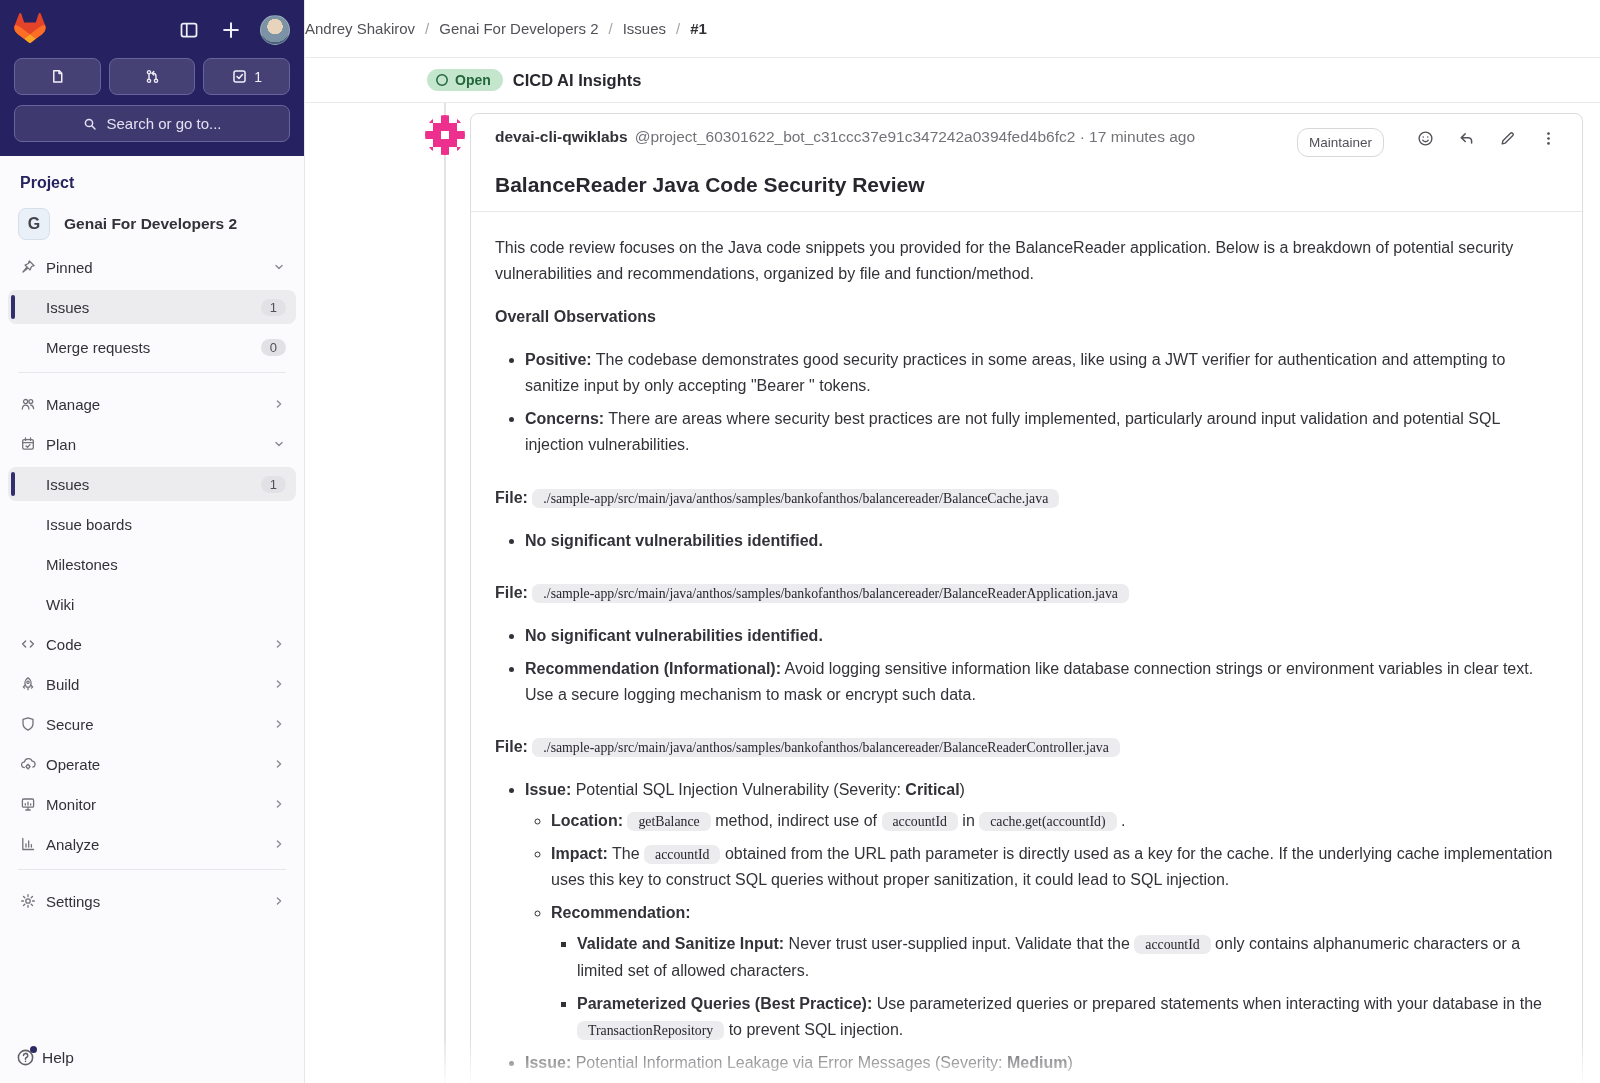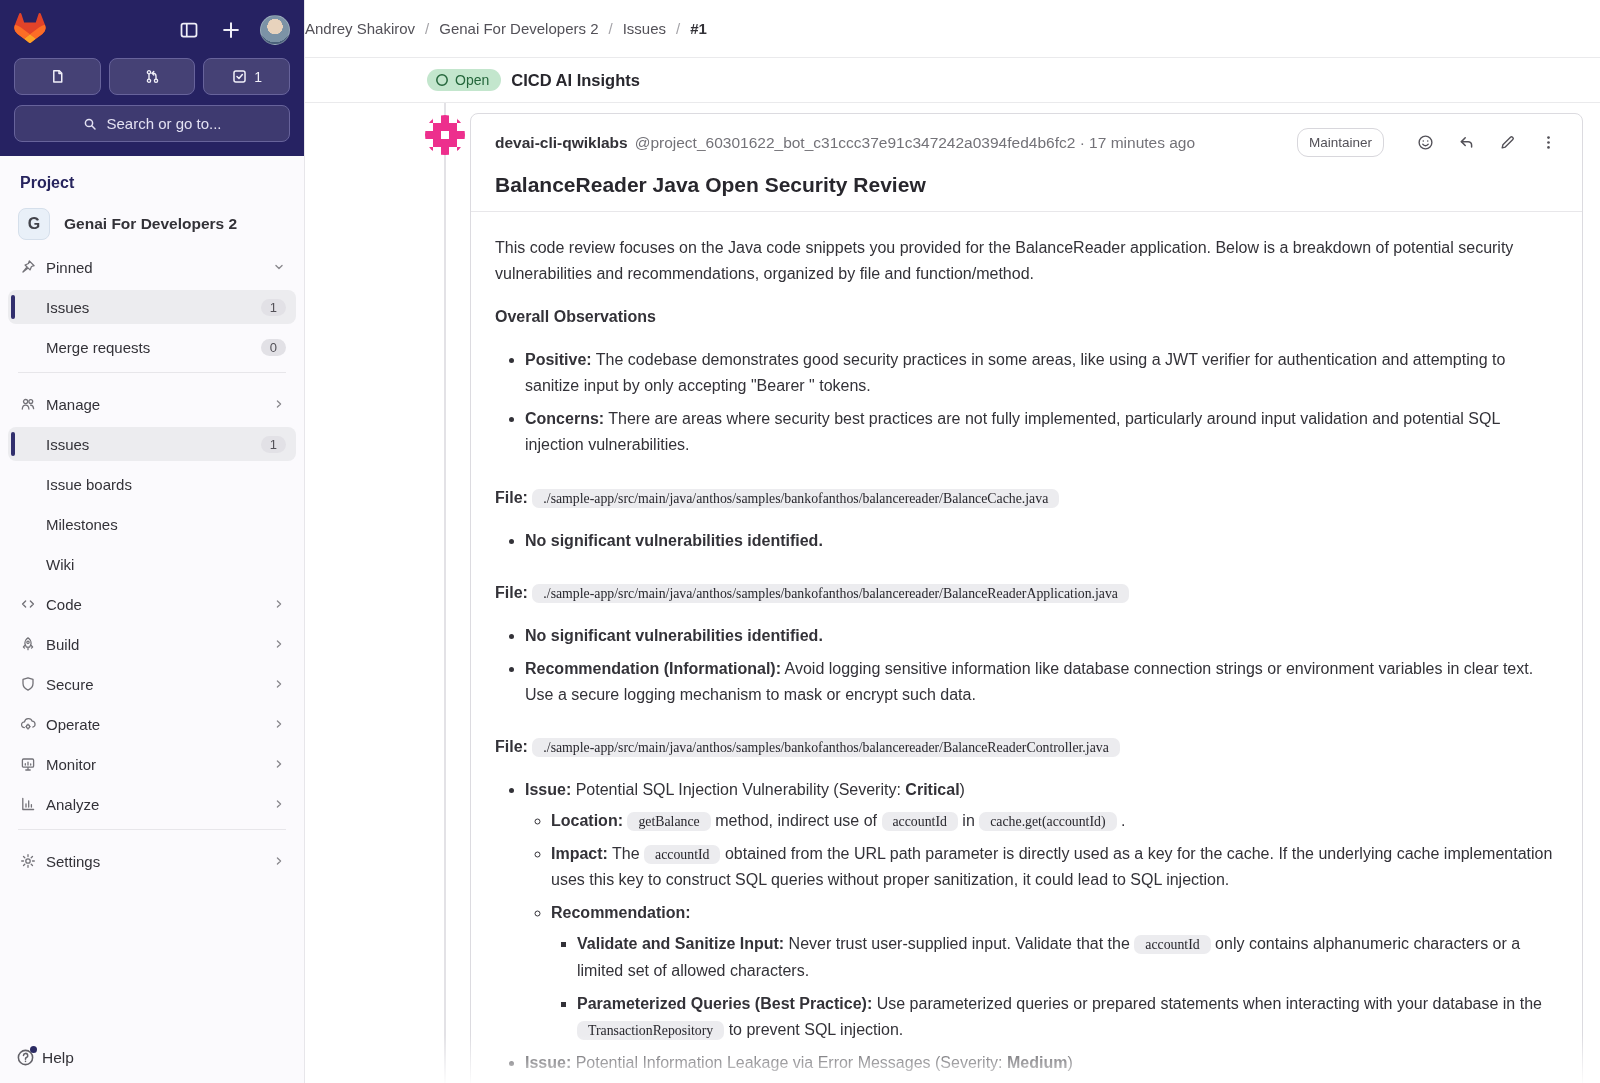--- a/index.html
+++ b/index.html
@@ -44,31 +44,31 @@
   .help-icon svg { width:19px; height:19px; }
   .help-dot { position:absolute; right:-2px; top:-2px; width:7px; height:7px; border-radius:50%; background:#2b2a63; }
 
   
   .main { flex:1; display:flex; flex-direction:column; height:100%; position:relative; background:#fff; }
   .breadcrumb-bar { height:57px; display:flex; align-items:center; font-size:15px; color:#535158; }
   .crumb { margin-right:10px; white-space:nowrap; cursor:pointer; }
   .crumb-sep { margin-right:10px; color:#a4a3a8; }
   .crumb.last { font-weight:600; color:#333238; cursor:default; }
   .title-bar { height:46px; border-top:1px solid #eaeaec; border-bottom:1px solid #eaeaec; display:flex; align-items:center; padding-left:122px; gap:10px; }
-  .status-badge { display:inline-flex; align-items:center; gap:6px; background:#c3e6cd; color:#24663b; font-size:14px; font-weight:400; border-radius:12px; padding:3px 12px 3px 8px; }
+  .status-badge { display:inline-flex; align-items:center; gap:6px; background:#c3e6cd; color:#24663b; font-size:14px; font-weight:700; border-radius:12px; padding:3px 12px 3px 8px; }
   .status-badge svg { width:14px; height:14px; }
   .issue-title { font-size:16.5px; font-weight:700; color:#28272d; }
 
   .content { flex:1; position:relative; padding-top:8px; overflow:hidden; }
   .thread-line { position:absolute; left:139px; top:0; bottom:0; width:2px; background:#e3e2e6; }
   .note-avatar { position:absolute; left:120px; top:12px; width:40px; height:40px; border-radius:50%; background:#fff; overflow:hidden; }
   .note-avatar svg { width:100%; height:100%; }
 
   .note-card { margin:2px 17px 0 165px; border:1px solid #dcdbe0; border-radius:8px; background:#fff; }
-  .note-header { display:flex; align-items:center; padding:14px 24px 2px; font-size:15.5px; }
+  .note-header { display:flex; align-items:flex-start; padding:14px 24px 2px; font-size:15.5px; }
   .author-name { font-weight:700; color:#333238; margin-right:7px; }
   .author-handle { color:#737278; }
   .note-header .hspacer { flex:1; }
   .role-badge { border:1px solid #d8d7dc; color:#535158; border-radius:11px; font-size:13.5px; padding:6px 11px; margin:0 10px; white-space:nowrap; }
   .note-action { background:none; border:none; color:#535158; width:20px; height:20px; margin-left:21px; cursor:pointer; display:flex; align-items:center; justify-content:center; }
   .note-action svg { width:17px; height:17px; }
 
   .note-title { font-size:21px; font-weight:700; color:#28272d; padding:14px 24px 14px; border-bottom:1px solid #e8e7ea; margin:0 0 0; }
   .note-body { padding:6px 24px 24px; font-size:16px; line-height:1.63; color:#333238; }
   .note-body p { margin:17px 0; }
@@ -182,20 +182,35 @@
                 <path d="M10.6 9.2c1.6.1 2.8 1.5 3 3.5" stroke-linecap="round"></path>
               </svg>
             </span>
             <span class="nlabel">Manage</span>
             <span class="nav-chevron">
               <svg viewBox="0 0 16 16" fill="none" stroke="currentColor" stroke-width="1.5" stroke-linecap="round" stroke-linejoin="round">
                 <path d="m6.2 4.5 3.6 3.5-3.6 3.5"></path>
               </svg>
             </span>
           </div>
+          <div class="nav-item">
+            <span class="nicon">
+              <svg viewBox="0 0 16 16" fill="none" stroke="currentColor" stroke-width="1.3" stroke-linecap="round" stroke-linejoin="round">
+                <rect x="2.7" y="3.6" width="10.6" height="9.6" rx="1.4"></rect>
+                <path d="M5.5 2v2.4M10.5 2v2.4M2.7 6.6h10.6"></path>
+                <path d="m6.1 9.9 1.4 1.3 2.4-2.6"></path>
+              </svg>
+            </span>
+            <span class="nlabel">Plan</span>
+            <span class="nav-chevron">
+              <svg viewBox="0 0 16 16" fill="none" stroke="currentColor" stroke-width="1.5" stroke-linecap="round" stroke-linejoin="round">
+                <path d="m4.5 6.2 3.5 3.6 3.5-3.6"></path>
+              </svg>
+            </span>
+          </div>
           <div class="nav-item indent active">
             <span class="nlabel">Issues</span>
             <span class="nav-badge">1</span>
           </div>
           <div class="nav-item indent">
             <span class="nlabel">Issue boards</span>
           </div>
           <div class="nav-item indent">
             <span class="nlabel">Milestones</span>
           </div>
@@ -391,21 +406,21 @@
               </svg>
           </button>
           <button class="note-action">
             <svg viewBox="0 0 16 16" fill="currentColor">
                 <circle cx="8" cy="3.4" r="1.25"></circle>
                 <circle cx="8" cy="8" r="1.25"></circle>
                 <circle cx="8" cy="12.6" r="1.25"></circle>
               </svg>
           </button>
         </header>
-        <h2 class="note-title">BalanceReader Java Open Security Review</h2>
+        <h2 class="note-title">BalanceReader Java Code Security Review</h2>
         <div class="note-body" id="note-body">
             <p>This code review focuses on the Java code snippets you provided for the BalanceReader application. Below is a breakdown of potential security vulnerabilities and recommendations, organized by file and function/method.</p>
             <p><strong>Overall Observations</strong></p>
             <ul>
               <li><strong>Positive:</strong> The codebase demonstrates good security practices in some areas, like using a JWT verifier for authentication and attempting to sanitize input by only accepting "Bearer " tokens.</li>
               <li><strong>Concerns:</strong> There are areas where security best practices are not fully implemented, particularly around input validation and potential SQL injection vulnerabilities.</li>
             </ul>
             <p class="file-line"><strong>File: </strong><code>./sample-app/src/main/java/anthos/samples/bankofanthos/balancereader/BalanceCache.java</code></p>
             <ul>
               <li><strong>No significant vulnerabilities identified.</strong></li>

